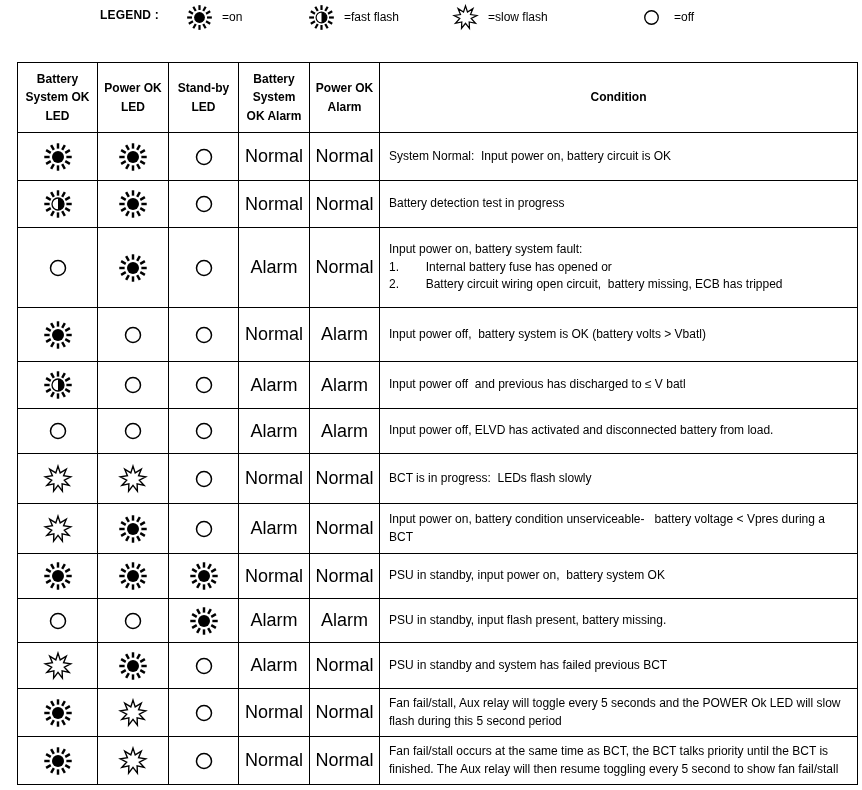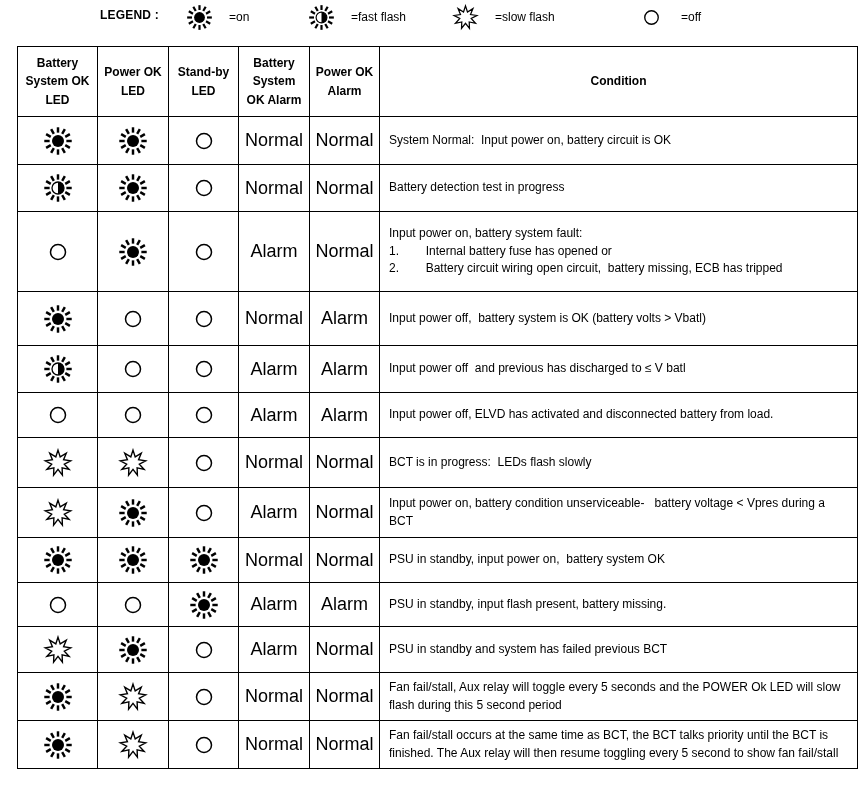--- a/index.html
+++ b/index.html
@@ -10,30 +10,30 @@
     color: #000;
     overflow: hidden;
   }
   .legend { position: relative; height: 30px; margin-top: 2px; }
   .legend-label {
     position: absolute; left: 88px; top: 6px;
     font-size: 12px; font-weight: bold; letter-spacing: 0.2px; padding-left: 12px;
   }
   .legend-item {
     position: absolute; top: 0; height: 30px;
-    display: flex; align-items: center; gap: 16px;
+    display: flex; align-items: center; gap: 9px;
   }
   .legend-text { font-size: 12px; }
   svg.led { display: inline-block; vertical-align: middle; }
   .legend-item svg.led { width: 27px; height: 27px; }
   table.status-table {
     border-collapse: collapse;
     table-layout: fixed;
     width: 840px;
-    margin: 14px 0 0 17px;
+    margin: 30px 0 0 17px;
   }
   th, td { border: 1px solid #000; vertical-align: middle; }
   th {
     height: 70px; font-size: 12px; font-weight: bold;
     text-align: center; white-space: pre-line; line-height: 1.55;
     padding: 4px 2px;
   }
   td.led-cell { text-align: center; }
   td.led-cell svg.led { width: 30px; height: 30px; }
   td.alarm-cell { text-align: center; font-size: 18px; }

